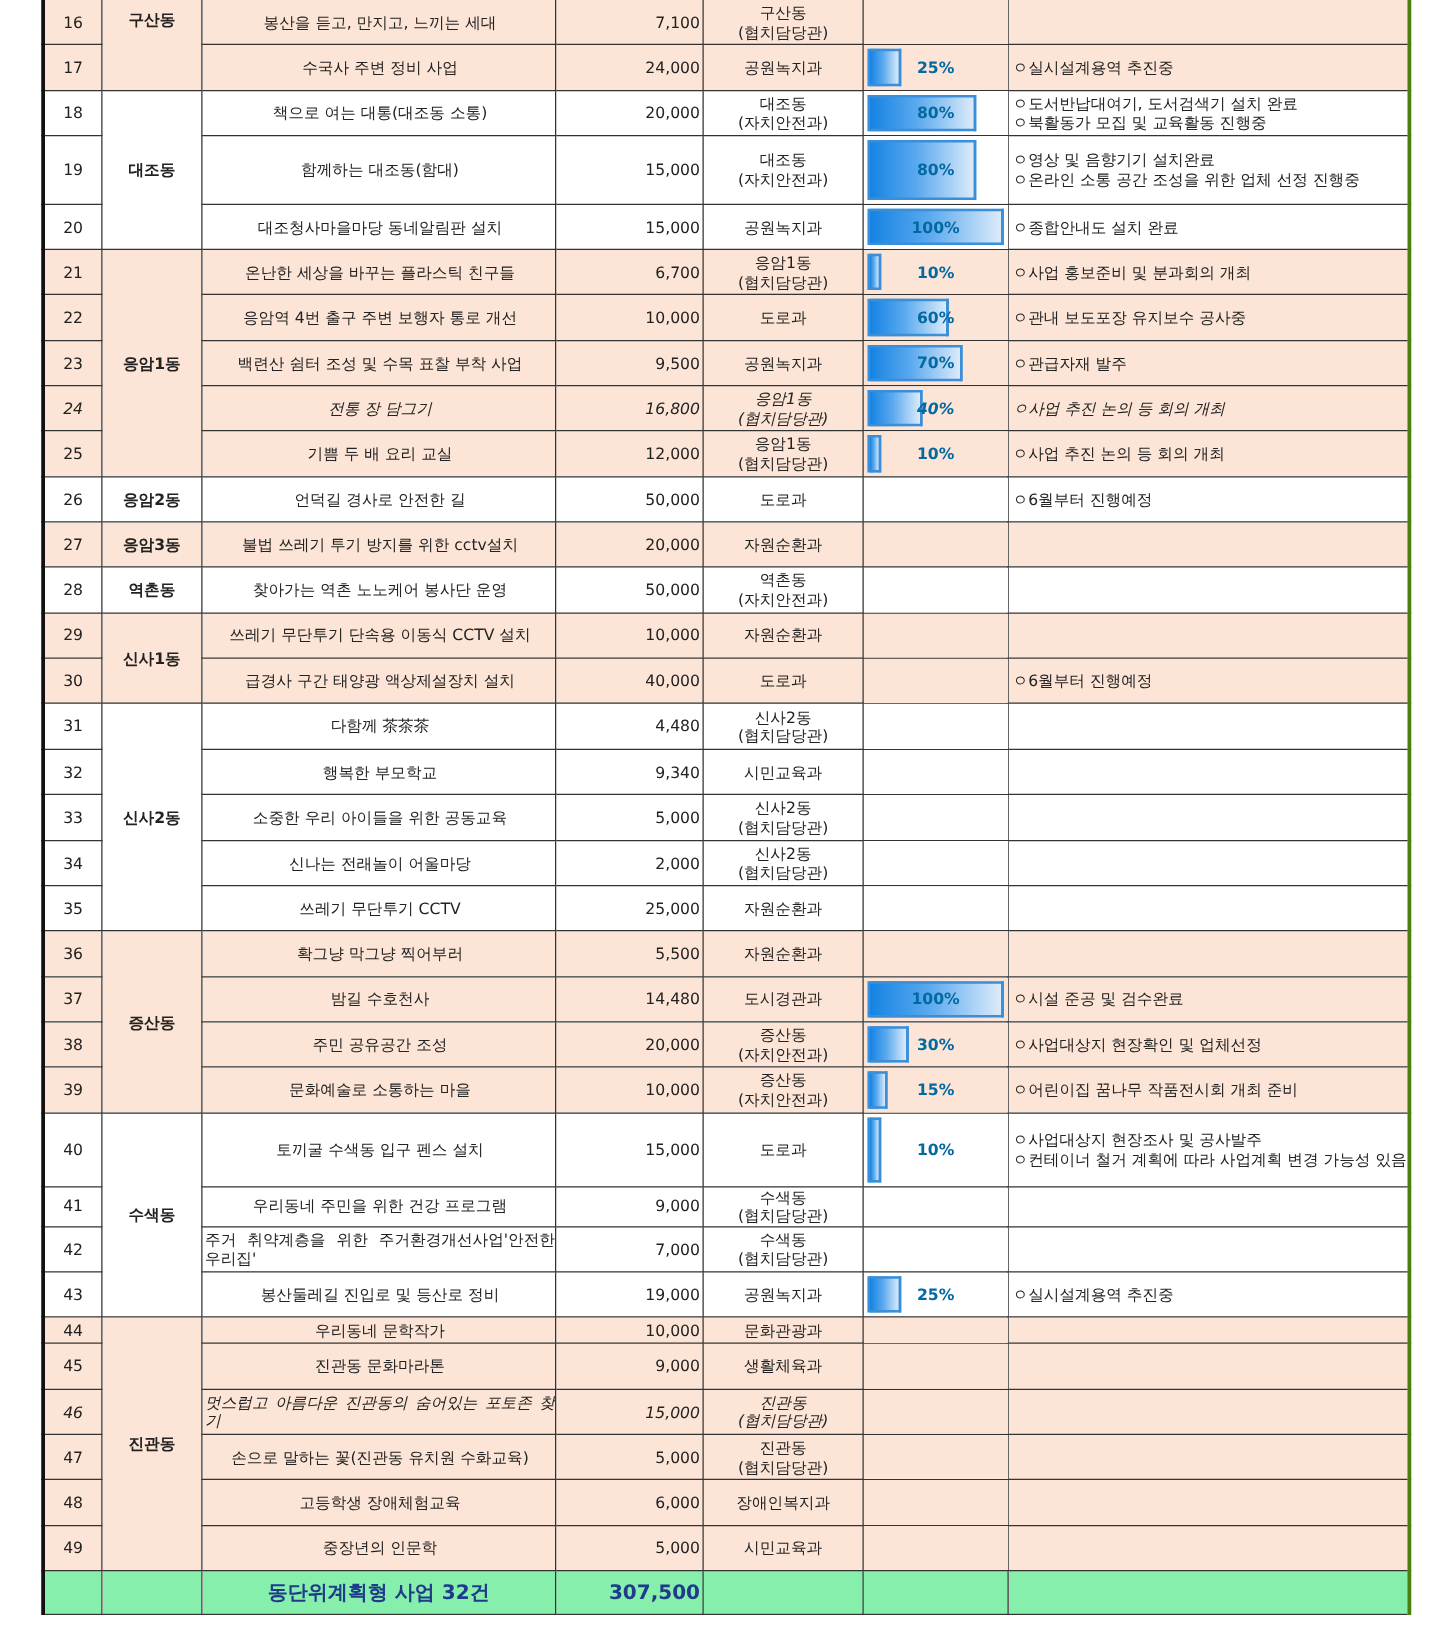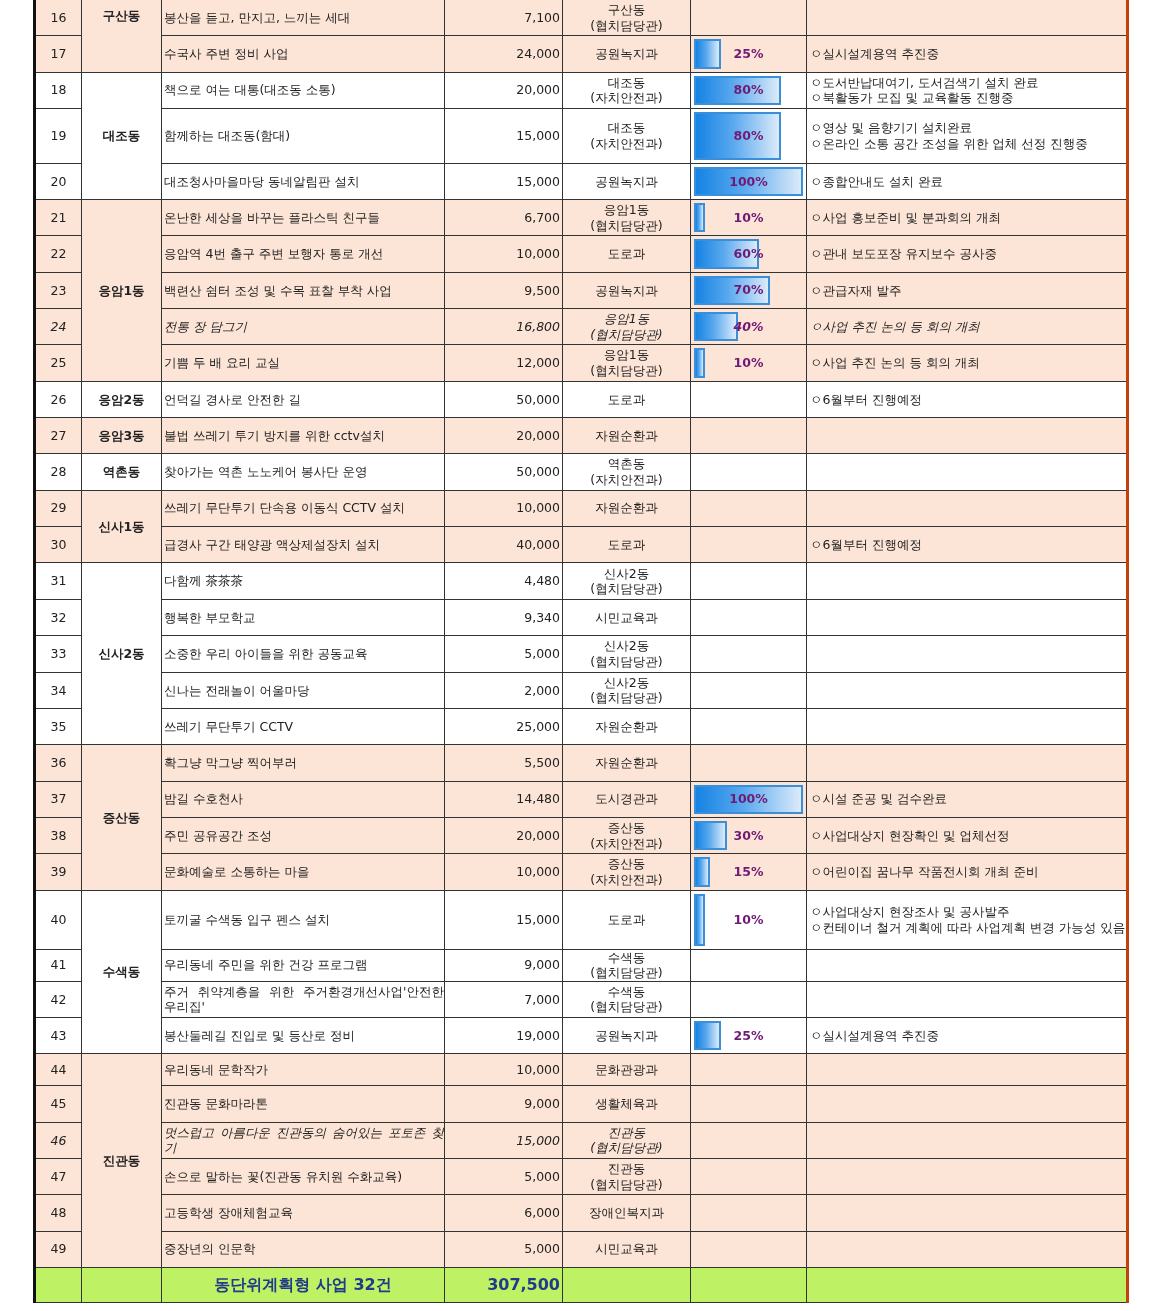--- a/index.html
+++ b/index.html
@@ -2,41 +2,41 @@
 <html><head>
 <meta charset="utf-8">
 <style>
   html, body { margin: 0; padding: 0; background: #ffffff; }
   body { width: 1160px; height: 1311px; overflow: hidden; position: relative;
          font-family: "DejaVu Sans", "Liberation Sans", sans-serif; color: #222; }
   table.sheet { position: absolute; left: 33px; top: -1px; border-collapse: collapse;
                 table-layout: fixed; width: 1093px; }
   table.sheet td { border: 1px solid #333; padding: 0; font-size: 12.5px; line-height: 1.25;
                    overflow: hidden; vertical-align: middle; }
-  table.sheet { border-left: 3px solid #111; border-right: 3px solid #c2410c; }
+  table.sheet { border-left: 3px solid #111; border-right: 3px solid #4d7c0f; }
   td.no { text-align: center; font-size: 13.5px; }
   td.dong { text-align: center; font-weight: bold; font-size: 14px; background: #ffffff; }
   td.dong.peach { background: #fce4d6; }
-  td.proj { text-align: left; padding-left: 2px !important; font-size: 12.5px; }
+  td.proj { text-align: center; padding-left: 2px !important; font-size: 12.5px; }
   td.amt { text-align: right; padding-right: 2px !important; font-size: 13px; }
   td.dept { text-align: center; font-size: 12.5px; }
   td.dept .l2 { display: block; }
   td.prog { position: relative; }
   td.rem { text-align: left; padding-left: 3px !important; font-size: 12.5px; }
   tr.peach td { background: #fce4d6; }
   tr.white td { background: #ffffff; }
-  tr.total td { background: #bef264; height: 34px; }
+  tr.total td { background: #86efac; height: 34px; }
   tr.total td.tlabel { text-align: center; font-weight: bold; font-size: 16px; color: #1f3b8a; }
   tr.total td.tamt { text-align: right; font-weight: bold; font-size: 16px; color: #1f3b8a; padding-right: 2px; }
   .bar-wrap { position: absolute; left: 3px; top: 3px; bottom: 3px; right: 3px; }
   .bar { position: absolute; left: 0; top: 0; bottom: 0;
          background: linear-gradient(to right, #1583e3 0%, #5aa9ee 45%, #dcebfa 100%);
          border: 2px solid #3a8fd8; box-sizing: border-box; }
   .pct { position: absolute; left: 0; right: 0; top: 50%; transform: translateY(-50%);
-         text-align: center; font-weight: bold; font-size: 12.5px; color: #701a75; }
+         text-align: center; font-weight: bold; font-size: 12.5px; color: #0369a1; }
   .rem-line { display: block; }
 </style>
 </head>
 <body>
 
 <table class="sheet">
   <colgroup>
     <col style="width:47px">
     <col style="width:80px">
     <col style="width:283px">
@@ -448,21 +448,21 @@
         <td class="prog">
           <div class="bar-wrap">
             <div class="bar" style="width: 25%;"></div>
             <span class="pct">25%</span>
           </div>
         </td>
         <td class="rem">
           <span class="rem-line">ㅇ실시설계용역 추진중</span>
         </td>
       </tr>
-      <tr class="peach" style="height: 32px;">
+      <tr class="peach" style="height: 21px;">
         <td class="no">44</td>
         <td class="dong peach" rowspan="6">진관동</td>
         <td class="proj">우리동네 문학작가</td>
         <td class="amt">10,000</td>
         <td class="dept">
           <span class="l2">문화관광과</span>
         </td>
         <td class="prog"></td>
         <td class="rem"></td>
       </tr>

